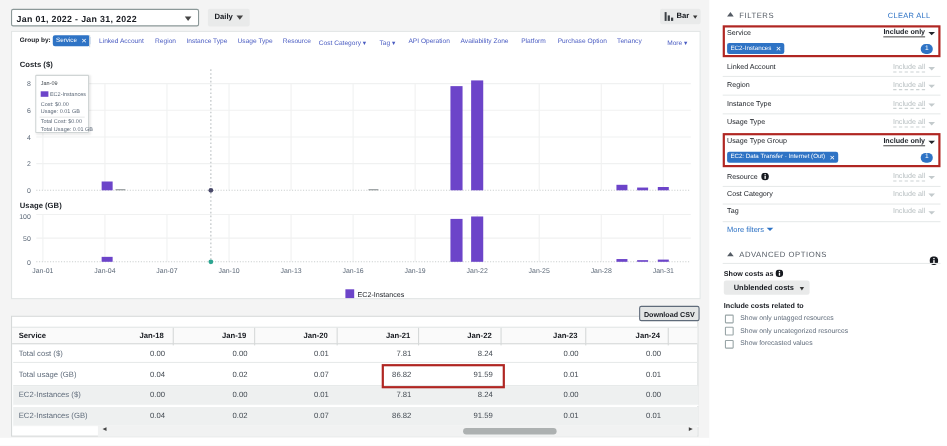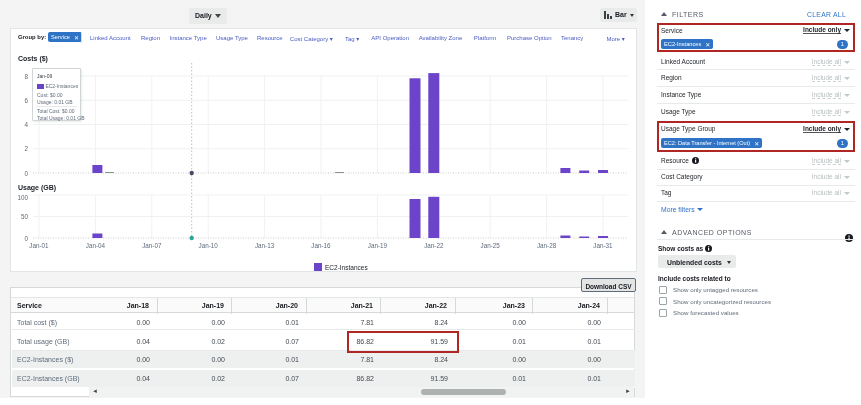--- a/index.html
+++ b/index.html
@@ -27,20 +27,24 @@
 .trow.gray { background:#eef0f0; border-bottom:1px solid #fff; }
 .tlbl { position:absolute; left:5px; top:5px; font-size:7px; color:#5f6b7a; }
 .tv { position:absolute; top:5px; width:66px; text-align:right; font-size:7px; color:#434a52; }
 </style>
 </head>
 <body>
 <div id="page">
 <div class="leftbg"></div>
 <div class="abs" style="left:0; top:398px; width:645px; height:7px; background:#fff;"></div>
 
+<div class="abs" style="left:10px; top:8px; width:171px; height:16px; background:#fff; border:1px solid #8b9898; border-radius:2px;">
+  <span style="position:absolute; left:4px; top:4px; font-size:8px; font-weight:bold; color:#16191f; letter-spacing:0.3px;">Jan 01, 2022 - Jan 31, 2022</span>
+  <span class="caret" style="position:absolute; right:6px; top:6px;"></span>
+</div>
 <div class="abs" style="left:189px; top:8px; width:38px; height:16px; background:#e9eaea; border-radius:2px;">
   <span style="position:absolute; left:6px; top:4px; font-size:7px; font-weight:bold; color:#16191f;">Daily</span>
   <span class="caret" style="position:absolute; right:6px; top:6px;"></span>
 </div>
 <div class="abs" style="left:600px; top:8px; width:37px; height:14px; background:#e9eaea; border-radius:2px;">
   <svg style="position:absolute; left:4px; top:3px;" width="9" height="8" viewBox="0 0 9 8">
     <rect x="0" y="0" width="2" height="8" fill="#3a3f44"></rect>
     <rect x="3" y="3" width="2" height="5" fill="#3a3f44"></rect>
     <rect x="6" y="5" width="2" height="3" fill="#3a3f44"></rect>
   </svg>

